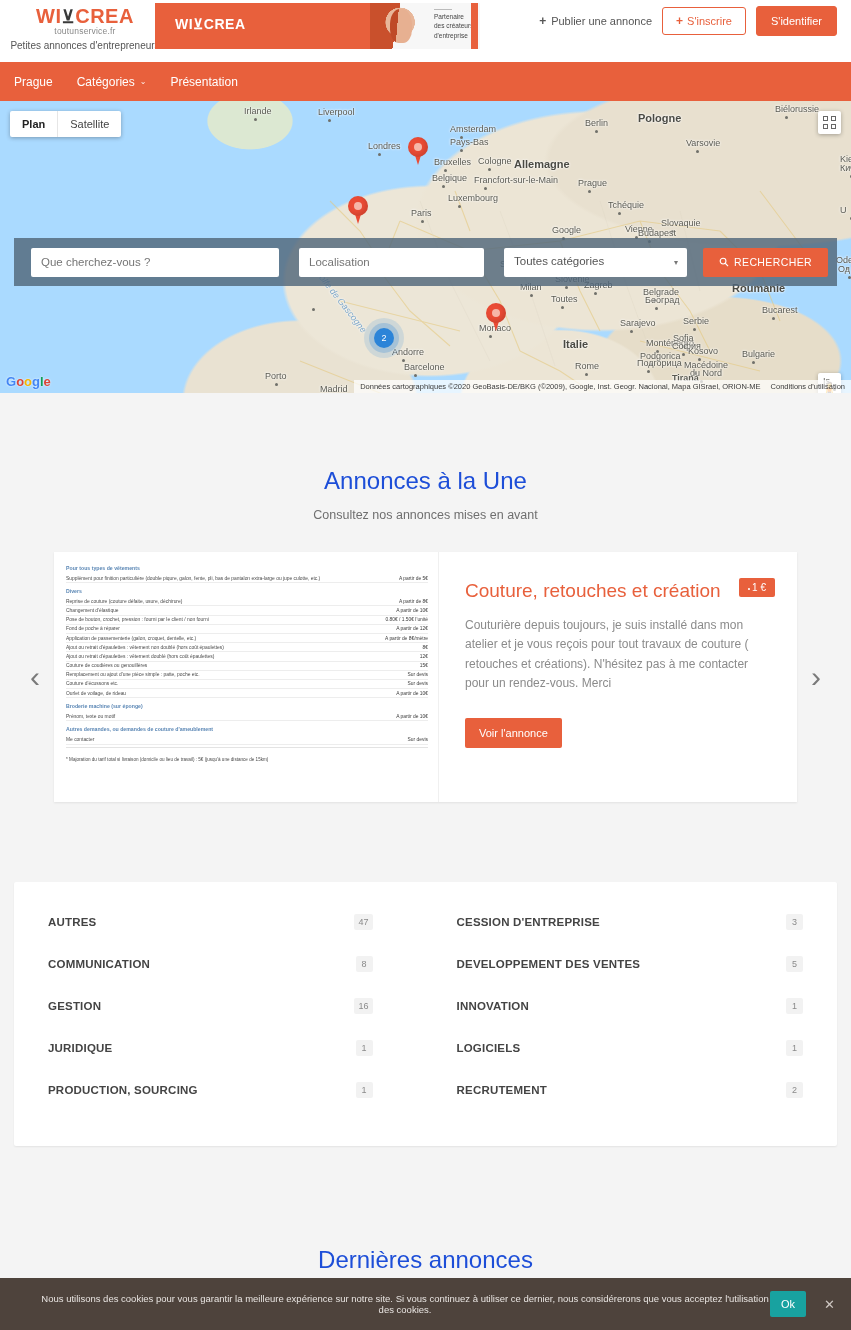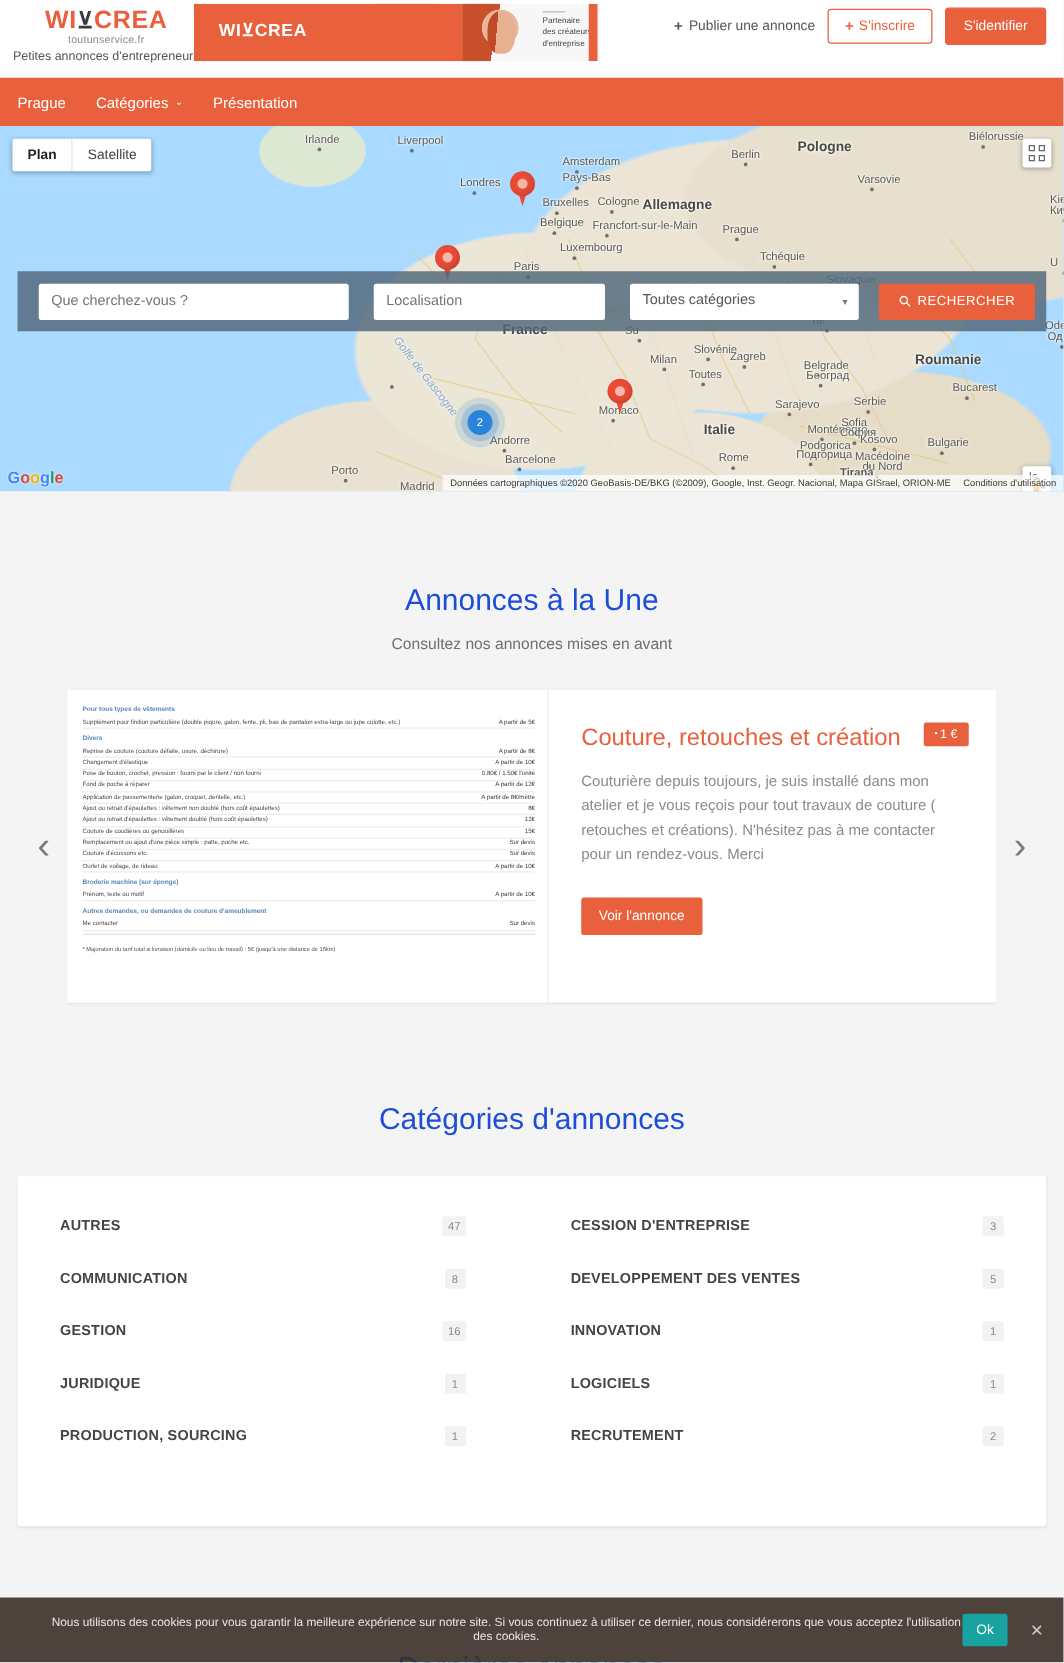--- a/index.html
+++ b/index.html
@@ -173,21 +173,21 @@
   .gmlogo span:nth-child(5){color:#0F9D58}.gmlogo span:nth-child(6){color:#DB4437}
   .attrib {
     position:absolute; right:0; bottom:0; height:13px; background:rgba(255,255,255,.72);
     display:flex; align-items:center; gap:10px; padding:0 6px;
     font-size:7.5px; color:#3a3a3a; white-space:nowrap;
   }
   .attrib .terms{ cursor:pointer; }
 
   
   .searchbar {
-    position:absolute; left:14px; right:14px; top:116px; height:48px;
+    position:absolute; left:14px; right:14px; top:137px; height:48px;
     background:rgba(80,103,122,.82); display:flex; align-items:center; padding:0 0;
   }
   .searchbar input[type=text]{
     height:29px; border:0; border-radius:2px; font-size:11.5px; color:#777;
     padding:0 10px; font-family:"Liberation Sans", sans-serif; background:#fff;
   }
   #q { width:248px; margin-left:17px; }
   #loc { width:185px; margin-left:20px; }
   .selectwrap{
     position:relative; width:183px; height:29px; margin-left:20px; background:#fff; border-radius:2px;
@@ -249,21 +249,21 @@
   .btn-see {
     margin-top:24px; display:inline-block; background:#e8603c; color:#fff; font-size:11px;
     padding:9px 14px; border-radius:2px; cursor:pointer; border:0;
     font-family:"Liberation Sans", sans-serif;
   }
 
   
   .categories { margin-top:80px; }
   .cat-card {
     margin:31px 14px 0; background:#fff; border-radius:2px; box-shadow:0 1px 2px rgba(0,0,0,.07);
-    padding:26px 34px 44px; display:flex;gap:48px;
+    padding:26px 34px 28px; display:flex;gap:48px;
   }
   .cat-col { flex:1; }
   .cat-row {
     display:flex; align-items:center; justify-content:space-between;
     height:28px; margin-bottom:14px;
   }
   .cat-name { font-size:11.5px; font-weight:700; color:#444; letter-spacing:.2px; cursor:pointer;}
   .cat-count {
     font-size:9px; color:#8a8a8a; background:#f2f2f2; border-radius:2px;
     min-width:17px; text-align:center; padding:3px 4px;
@@ -628,21 +628,20 @@
           </div>
           <div class="car-title">Couture, retouches et création</div>
           <div class="car-desc">Couturière depuis toujours, je suis installé dans mon atelier et je vous reçois pour tout travaux de couture ( retouches et créations). N'hésitez pas à me contacter pour un rendez-vous. Merci</div>
           <button class="btn-see">Voir l'annonce</button>
         </div>
       </div>
     </div>
   </div>
 
   <div class="categories">
-    <div class="section-title">Catégories d'annonces</div>
     <div class="cat-card">
       <div class="cat-col" id="cat-left">
           <div class="cat-row">
             <div class="cat-name">AUTRES</div>
             <div class="cat-count">47</div>
           </div>
           <div class="cat-row">
             <div class="cat-name">COMMUNICATION</div>
             <div class="cat-count">8</div>
           </div>

